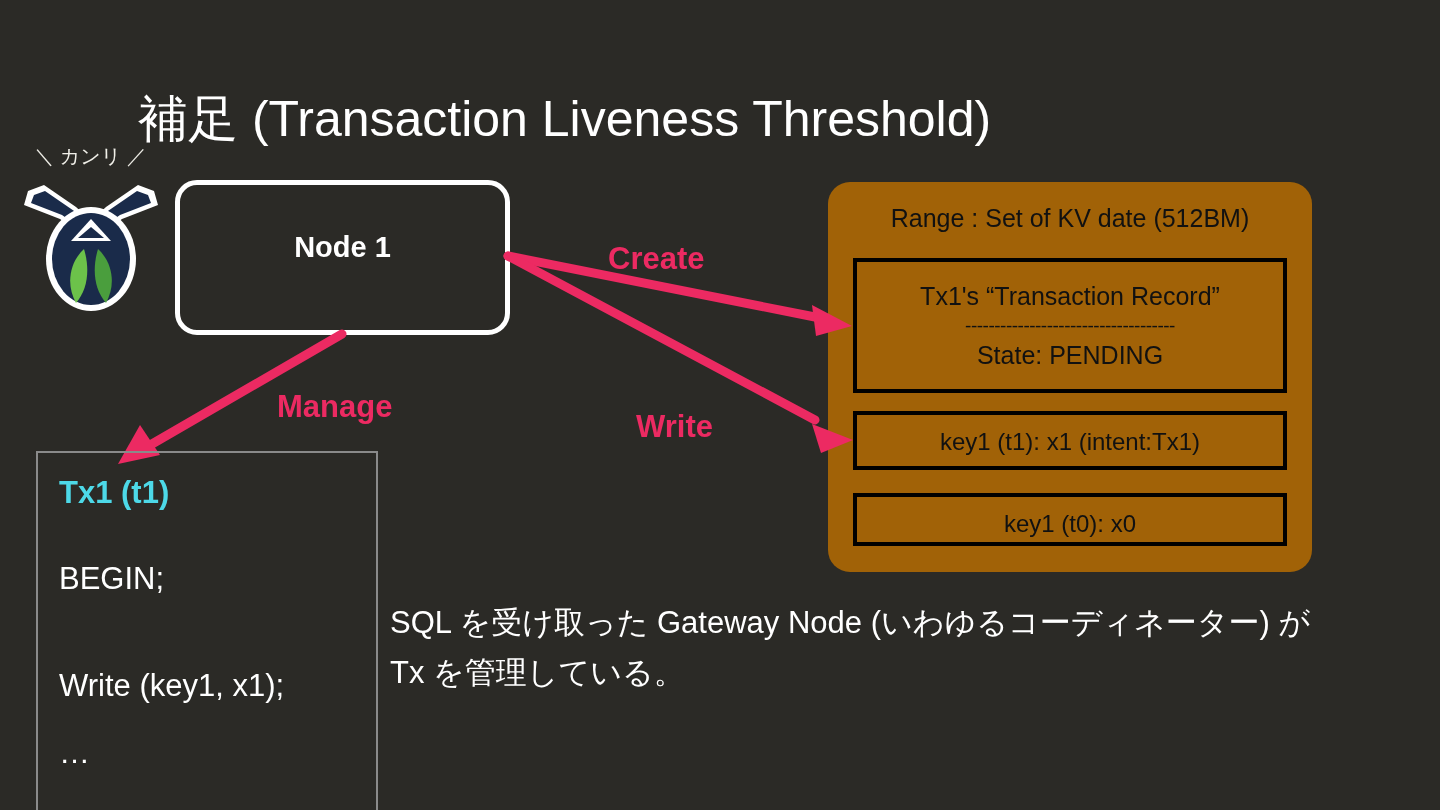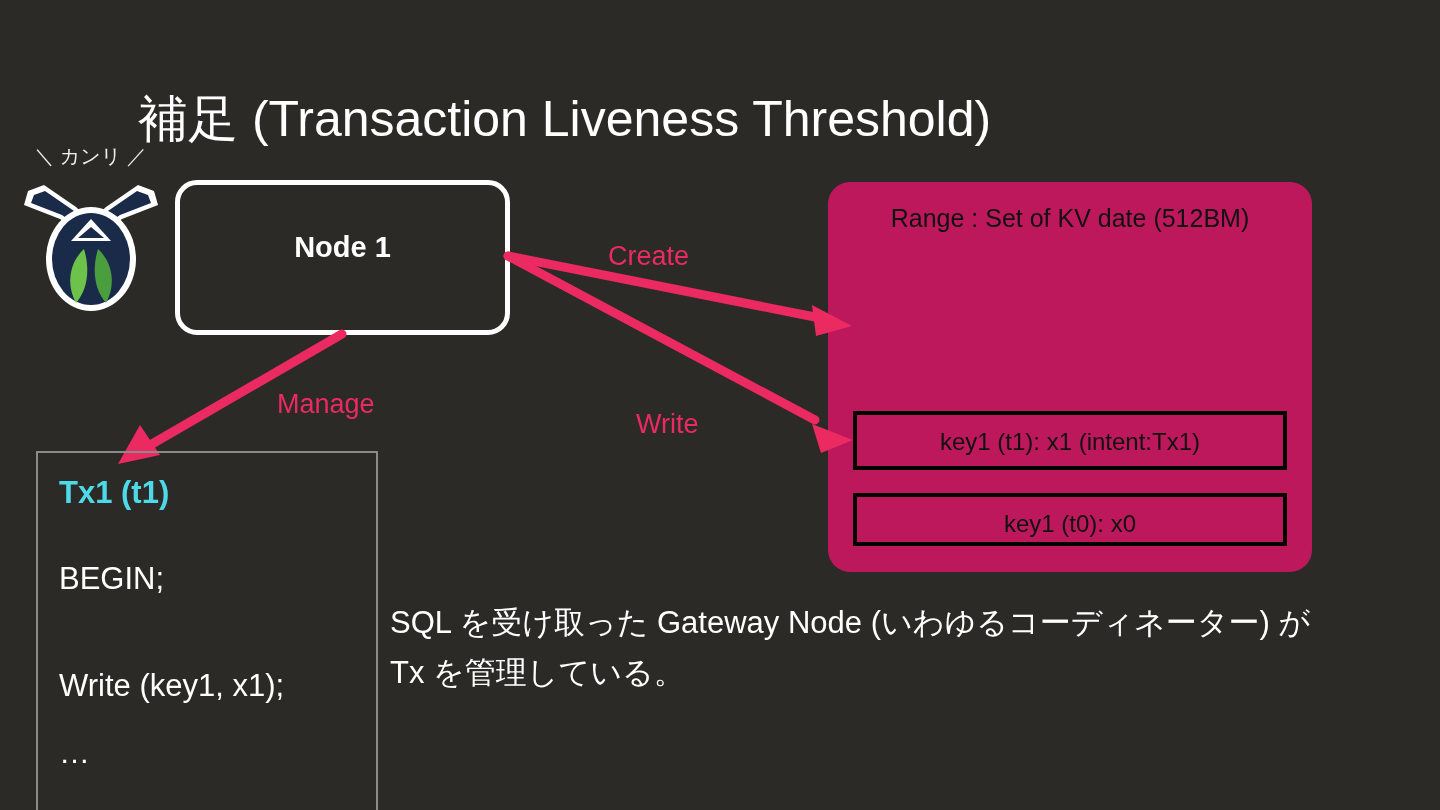--- a/index.html
+++ b/index.html
@@ -79,21 +79,21 @@
     margin-top: 20px;
   }
 
   
   #range-box {
     position: absolute;
     left: 828px;
     top: 182px;
     width: 484px;
     height: 390px;
-    background: #be185d;
+    background: #a16207;
     border-radius: 22px;
     box-sizing: border-box;
   }
   #range-title {
     position: absolute;
     left: 0;
     top: 22px;
     width: 100%;
     text-align: center;
     font-size: 25px;
@@ -156,22 +156,22 @@
     left: 0;
     top: 0;
     width: 1440px;
     height: 810px;
     pointer-events: none;
   }
 
   
   .arrow-label {
     position: absolute;
-    font-size: 27px;
-    font-weight: normal;
+    font-size: 31px;
+    font-weight: bold;
     color: #ec2a62;
     white-space: nowrap;
   }
   #label-create { left: 608px; top: 241px; }
   #label-write  { left: 636px; top: 409px; }
   #label-manage { left: 277px; top: 389px; }
 
   
   #tx-box {
     position: absolute;
@@ -242,20 +242,25 @@
     </div>
   </div>
 
   <div id="node1-box">
     <div id="node1-label">Node 1</div>
   </div>
 
   <div id="range-box">
     <div id="range-title">Range : Set of KV date (512BM)</div>
 
+    <div class="kv-box" id="tx-record-box">
+      <div id="tx-record-line1">Tx1's “Transaction Record”</div>
+      <div id="tx-record-sep">------------------------------------</div>
+      <div id="tx-record-line2">State: PENDING</div>
+    </div>
 
     <div class="kv-box" id="kv-intent-box">
       <div class="kv-text">key1 (t1): x1 (intent:Tx1)</div>
     </div>
 
     <div class="kv-box" id="kv-base-box">
       <div class="kv-text">key1 (t0): x0</div>
     </div>
   </div>
 

